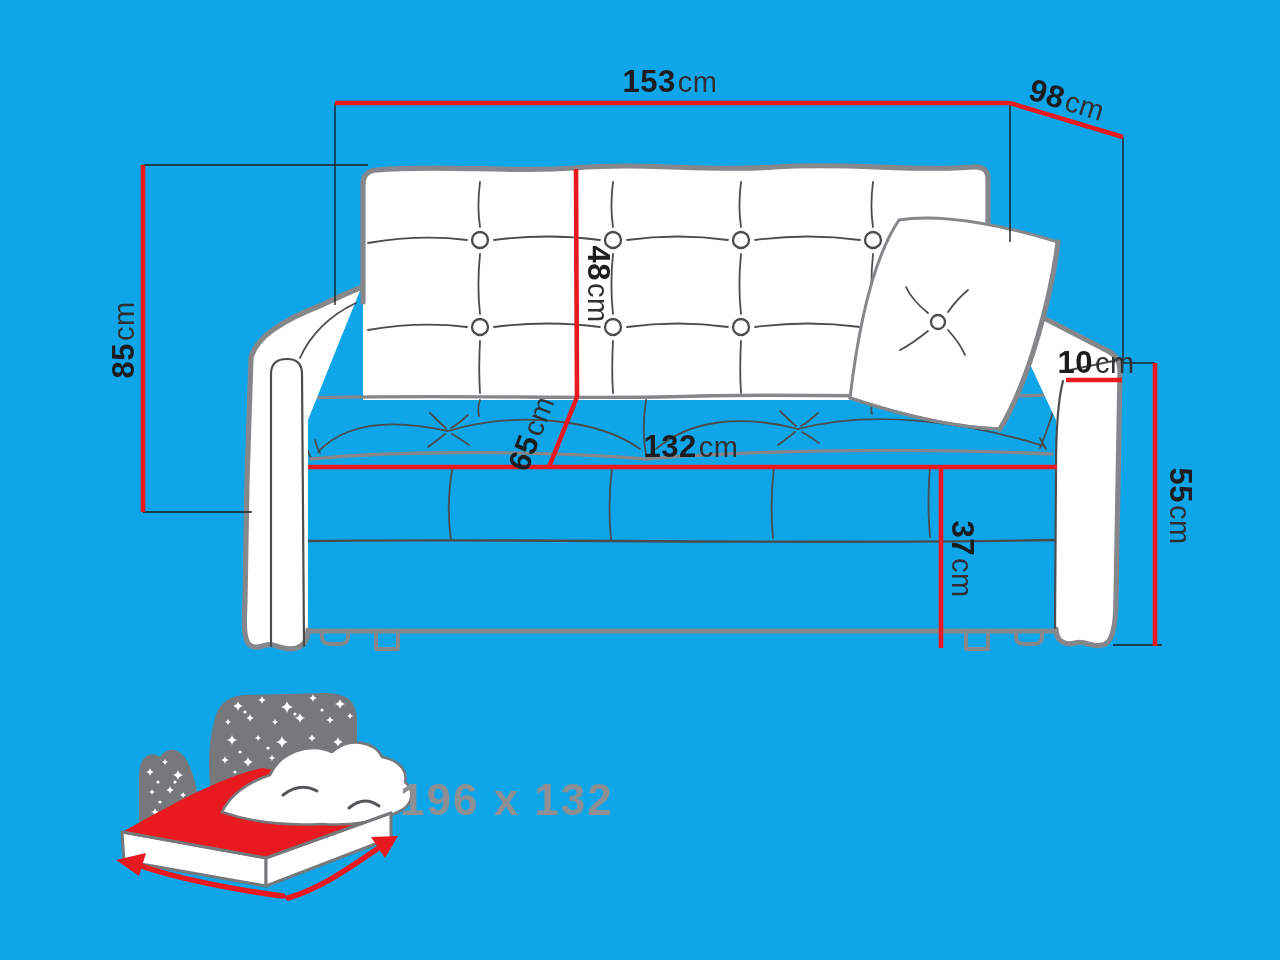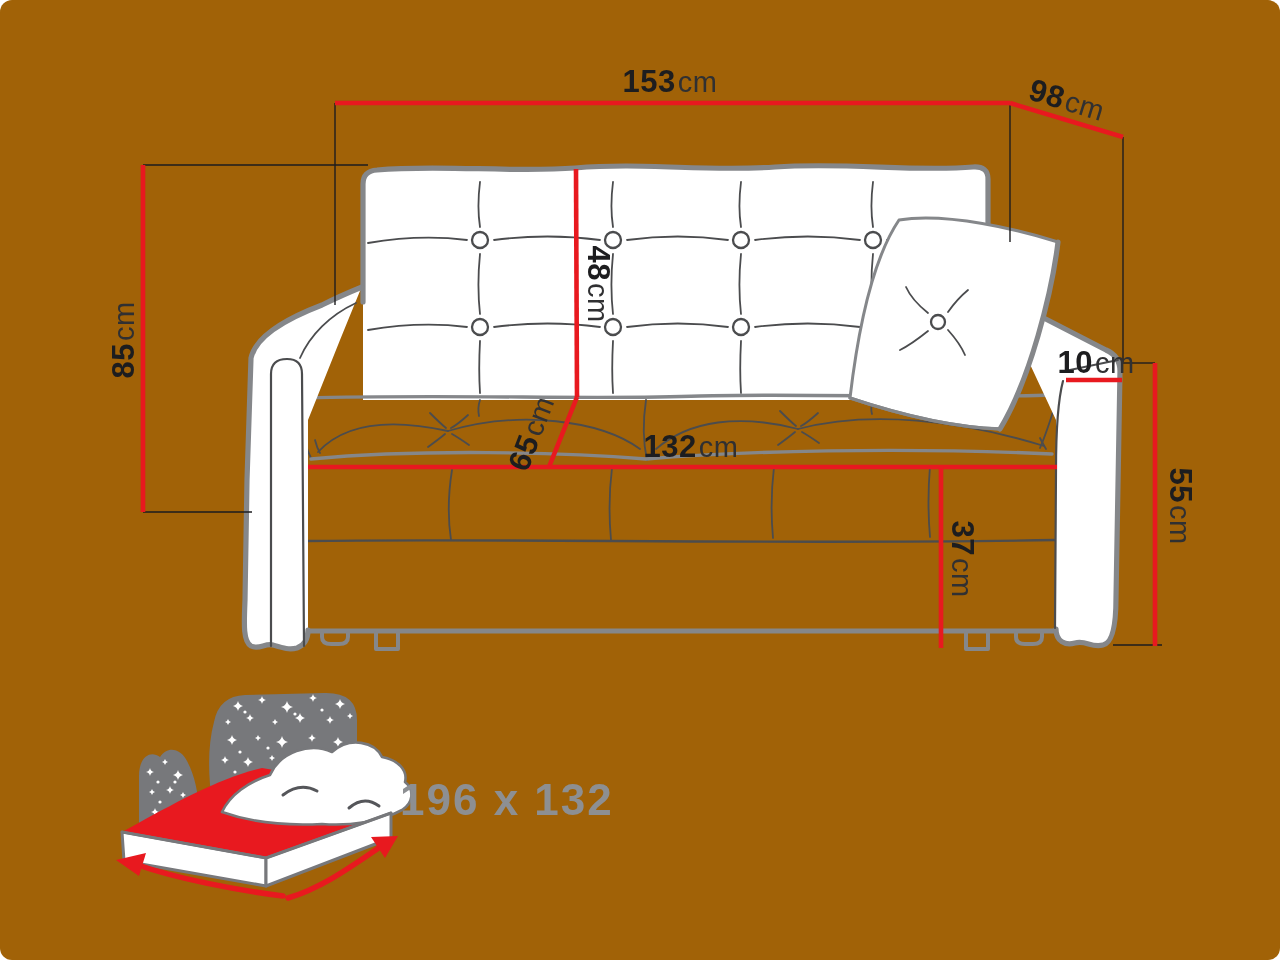--- a/index.html
+++ b/index.html
@@ -1,17 +1,17 @@
 <!DOCTYPE html>
 <html style="--dimension-red: #e8191f; --outline-gray: #85878a; --detail-gray: #4b4c4e; --icon-gray: #77787b; --label-gray: #8d8f92; --text-black: #1d1d1f;"><head>
 <meta charset="utf-8">
 <style>
   html,body{margin:0;padding:0;background:#fff;}
-  .stage{position:relative;width:1280px;height:960px;background:#a16207;overflow:hidden;
-         font-family:"Liberation Sans",sans-serif;border-radius:12px;}
+  .stage{position:relative;width:1280px;height:960px;background:#0ea5e9;overflow:hidden;
+         font-family:"Liberation Sans",sans-serif;}
   svg{position:absolute;left:0;top:0;}
   
   .thick{fill:none;stroke:var(--outline-gray);stroke-width:5.2;stroke-linecap:round;stroke-linejoin:round;}
   .med{fill:none;stroke:var(--outline-gray);stroke-width:3.4;stroke-linecap:round;}
   .thin{fill:none;stroke:var(--detail-gray);stroke-width:1.8;stroke-linecap:round;}
   .fillw{fill:#fff;stroke:none;}
   .btn{fill:#fff;stroke:var(--detail-gray);stroke-width:2.3;}
   
   .redline{fill:none;stroke:var(--dimension-red);stroke-width:4.6;stroke-linecap:butt;}
   .ext{fill:none;stroke:var(--text-black);stroke-width:1.4;}

